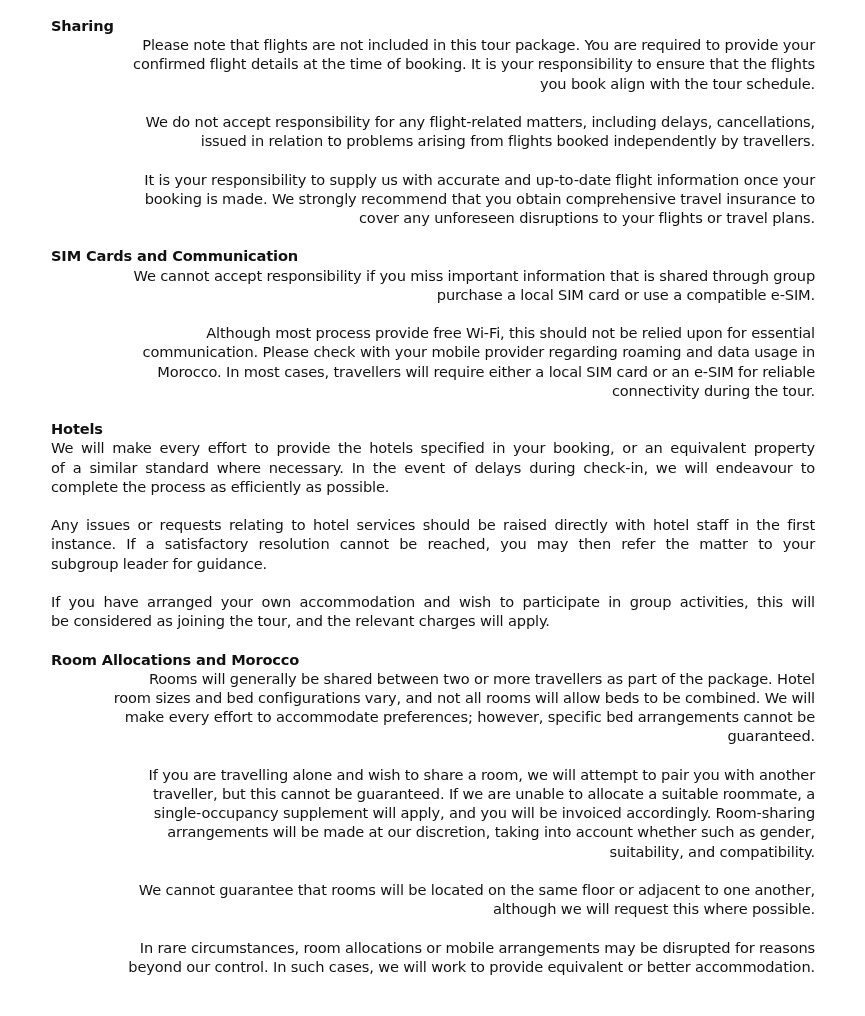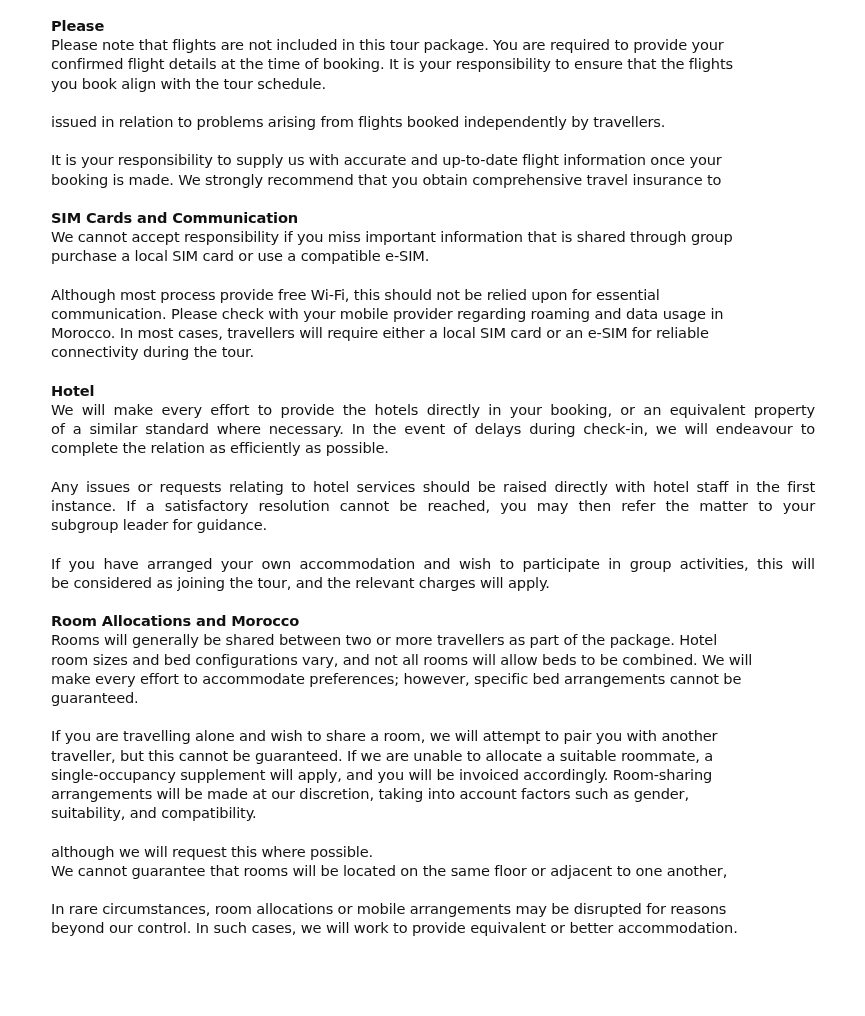--- a/index.html
+++ b/index.html
@@ -27,68 +27,71 @@
     .section { margin: 0 0 19.2px 0; }
     .heading {
       font-weight: bold;
       margin: 0;
     }
     .para { margin: 0 0 19.2px 0; }
     .para:last-child { margin-bottom: 0; }
     .line {
       display: block;
       white-space: nowrap;
+      text-align: right;
     }
     .para.justify .line {
       text-align: justify;
       text-align-last: justify;
       white-space: normal;
     }
     .para.justify .line.last {
       text-align-last: left;
     }
   </style>
 </head>
 <body>
 
 <div id="doc">
     <div class="section">
-      <div class="heading">Please</div>
+      <div class="heading">Sharing</div>
       <div class="para">
         <span class="line">Please note that flights are not included in this tour package. You are required to provide your</span>
         <span class="line">confirmed flight details at the time of booking. It is your responsibility to ensure that the flights</span>
         <span class="line last">you book align with the tour schedule.</span>
       </div>
       <div class="para">
+        <span class="line">We do not accept responsibility for any flight-related matters, including delays, cancellations,</span>
         <span class="line last">issued in relation to problems arising from flights booked independently by travellers.</span>
       </div>
       <div class="para">
         <span class="line">It is your responsibility to supply us with accurate and up-to-date flight information once your</span>
         <span class="line">booking is made. We strongly recommend that you obtain comprehensive travel insurance to</span>
+        <span class="line last">cover any unforeseen disruptions to your flights or travel plans.</span>
       </div>
     </div>
     <div class="section">
       <div class="heading">SIM Cards and Communication</div>
       <div class="para">
         <span class="line">We cannot accept responsibility if you miss important information that is shared through group</span>
         <span class="line last">purchase a local SIM card or use a compatible e-SIM.</span>
       </div>
       <div class="para">
         <span class="line">Although most process provide free Wi-Fi, this should not be relied upon for essential</span>
         <span class="line">communication. Please check with your mobile provider regarding roaming and data usage in</span>
         <span class="line">Morocco. In most cases, travellers will require either a local SIM card or an e-SIM for reliable</span>
         <span class="line last">connectivity during the tour.</span>
       </div>
     </div>
     <div class="section">
-      <div class="heading">Hotel</div>
+      <div class="heading">Hotels</div>
       <div class="para justify">
-        <span class="line">We will make every effort to provide the hotels directly in your booking, or an equivalent property</span>
+        <span class="line">We will make every effort to provide the hotels specified in your booking, or an equivalent property</span>
         <span class="line">of a similar standard where necessary. In the event of delays during check-in, we will endeavour to</span>
-        <span class="line last">complete the relation as efficiently as possible.</span>
+        <span class="line last">complete the process as efficiently as possible.</span>
       </div>
       <div class="para justify">
         <span class="line">Any issues or requests relating to hotel services should be raised directly with hotel staff in the first</span>
         <span class="line">instance. If a satisfactory resolution cannot be reached, you may then refer the matter to your</span>
         <span class="line last">subgroup leader for guidance.</span>
       </div>
       <div class="para justify">
         <span class="line">If you have arranged your own accommodation and wish to participate in group activities, this will</span>
         <span class="line last">be considered as joining the tour, and the relevant charges will apply.</span>
       </div>
@@ -98,25 +101,25 @@
       <div class="para">
         <span class="line">Rooms will generally be shared between two or more travellers as part of the package. Hotel</span>
         <span class="line">room sizes and bed configurations vary, and not all rooms will allow beds to be combined. We will</span>
         <span class="line">make every effort to accommodate preferences; however, specific bed arrangements cannot be</span>
         <span class="line last">guaranteed.</span>
       </div>
       <div class="para">
         <span class="line">If you are travelling alone and wish to share a room, we will attempt to pair you with another</span>
         <span class="line">traveller, but this cannot be guaranteed. If we are unable to allocate a suitable roommate, a</span>
         <span class="line">single-occupancy supplement will apply, and you will be invoiced accordingly. Room-sharing</span>
-        <span class="line">arrangements will be made at our discretion, taking into account factors such as gender,</span>
+        <span class="line">arrangements will be made at our discretion, taking into account whether such as gender,</span>
         <span class="line last">suitability, and compatibility.</span>
       </div>
       <div class="para">
+        <span class="line">We cannot guarantee that rooms will be located on the same floor or adjacent to one another,</span>
         <span class="line last">although we will request this where possible.</span>
-        <span class="line">We cannot guarantee that rooms will be located on the same floor or adjacent to one another,</span>
       </div>
       <div class="para">
         <span class="line">In rare circumstances, room allocations or mobile arrangements may be disrupted for reasons</span>
         <span class="line last">beyond our control. In such cases, we will work to provide equivalent or better accommodation.</span>
       </div>
     </div>
   </div>
 
 </body></html>

